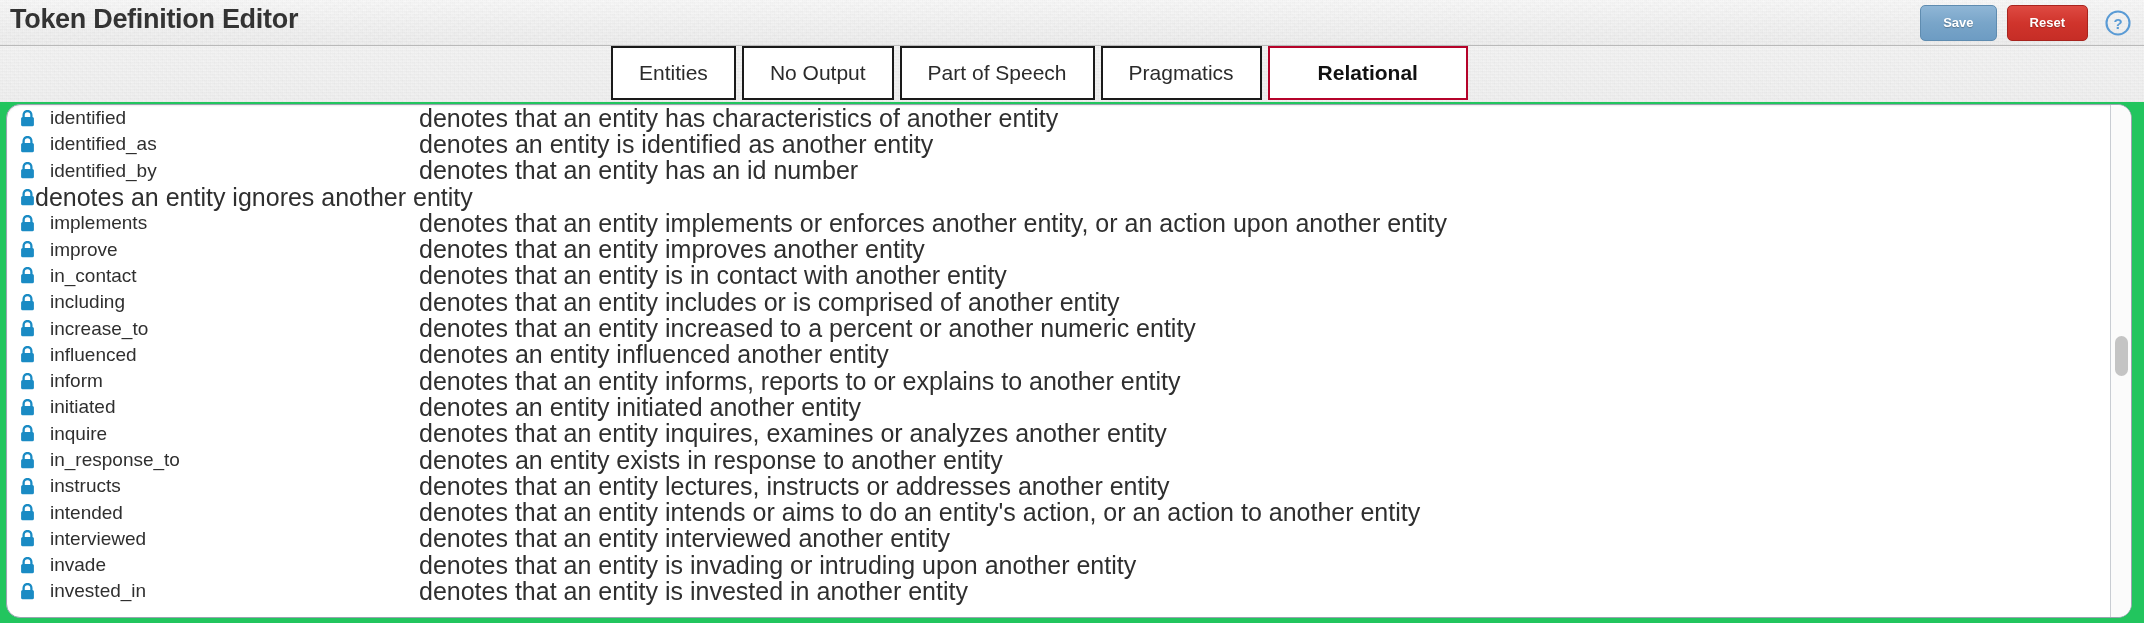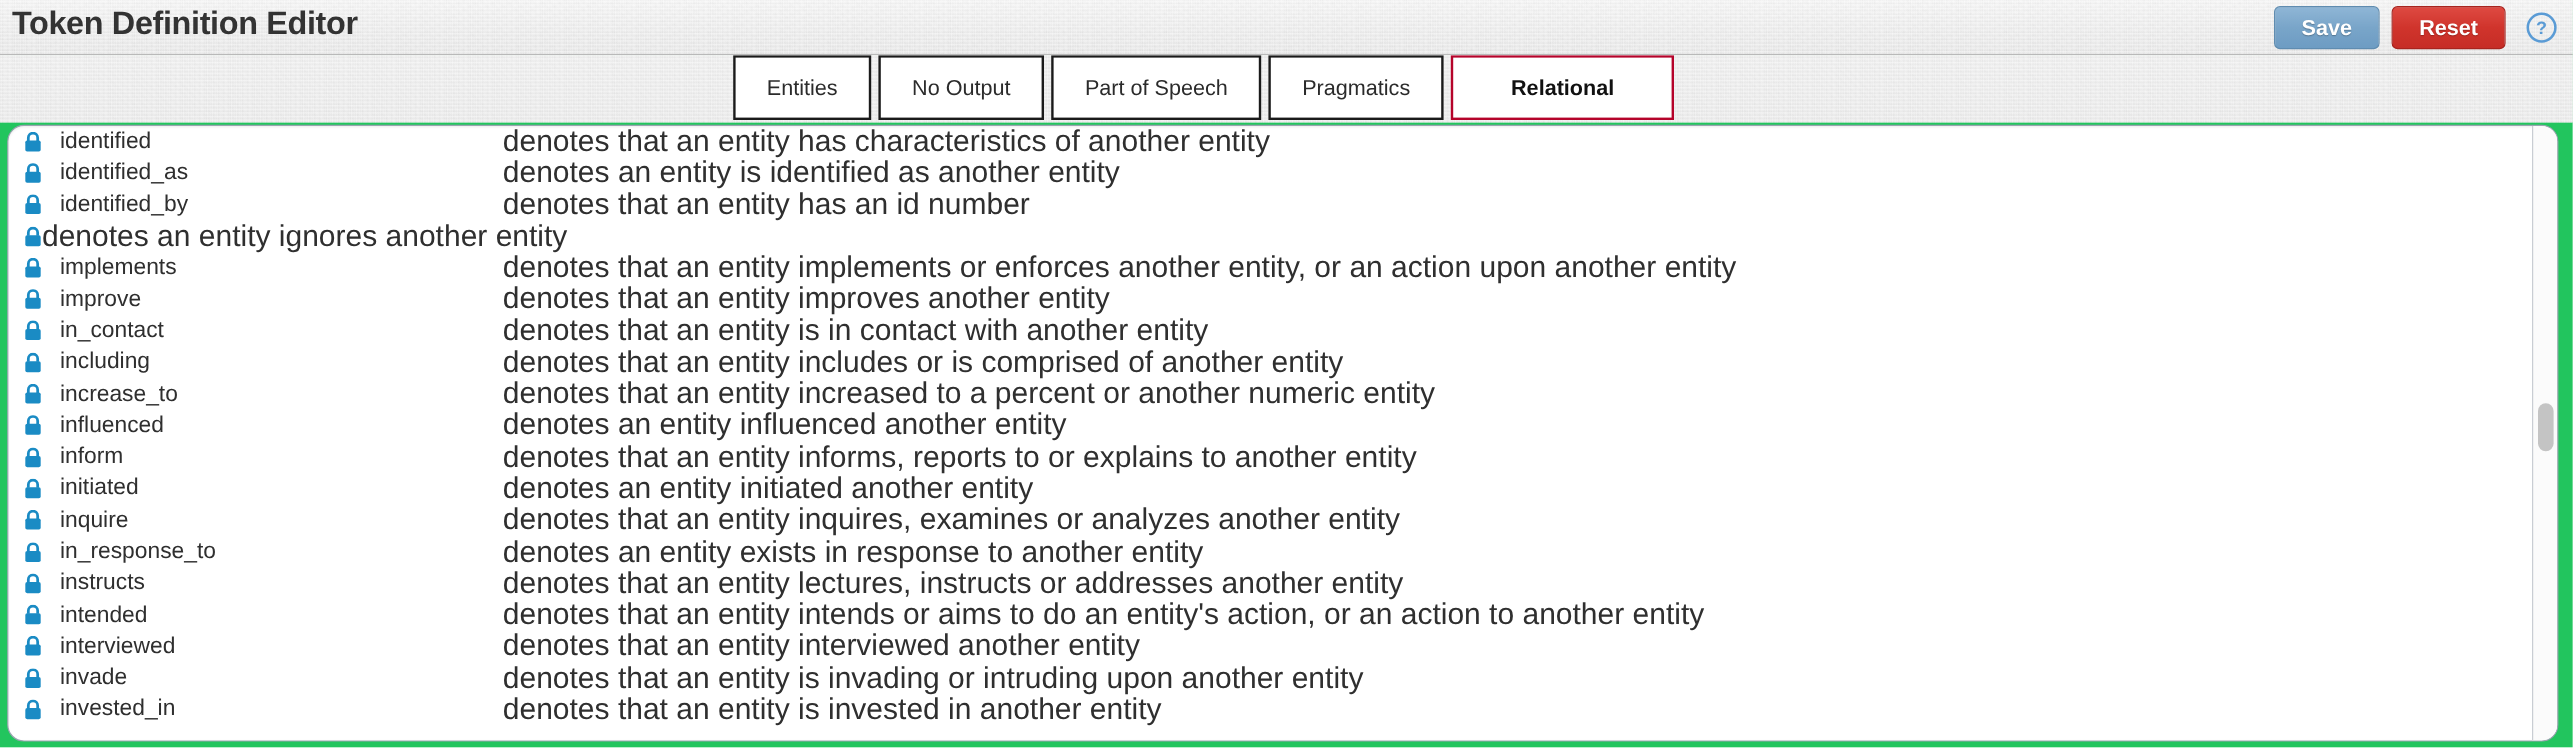--- a/index.html
+++ b/index.html
@@ -52,21 +52,21 @@
     top: 5px;
     display: flex;
     align-items: center;
     gap: 10px;
   }
 
   .btn {
     border: 1px solid rgba(0,0,0,0.22);
     border-radius: 5px;
     color: #ffffff;
-    font-size: 18px;
+    font-size: 13px;
     font-weight: bold;
     padding: 0 22px;
     height: 36px;
     line-height: 34px;
     cursor: pointer;
     text-align: left;
     text-shadow: 0 1px 1px rgba(0,0,0,0.28);
     font-family: "Liberation Sans", sans-serif;
     white-space: nowrap;
   }
@@ -112,21 +112,21 @@
     align-items: flex-start;
     gap: 6px;
   }
 
   .tab {
     background: #ffffff;
     border: 2px solid #1a1a1a;
     height: 54px;
     line-height: 50px;
     padding: 0 26px;
-    font-size: 18px;
+    font-size: 21px;
     color: #2b2b2b;
     cursor: pointer;
     white-space: nowrap;
     text-align: center;
     font-family: "Liberation Sans", sans-serif;
   }
 
   .tab.active {
     border-color: #b5032a;
     color: #111111;

